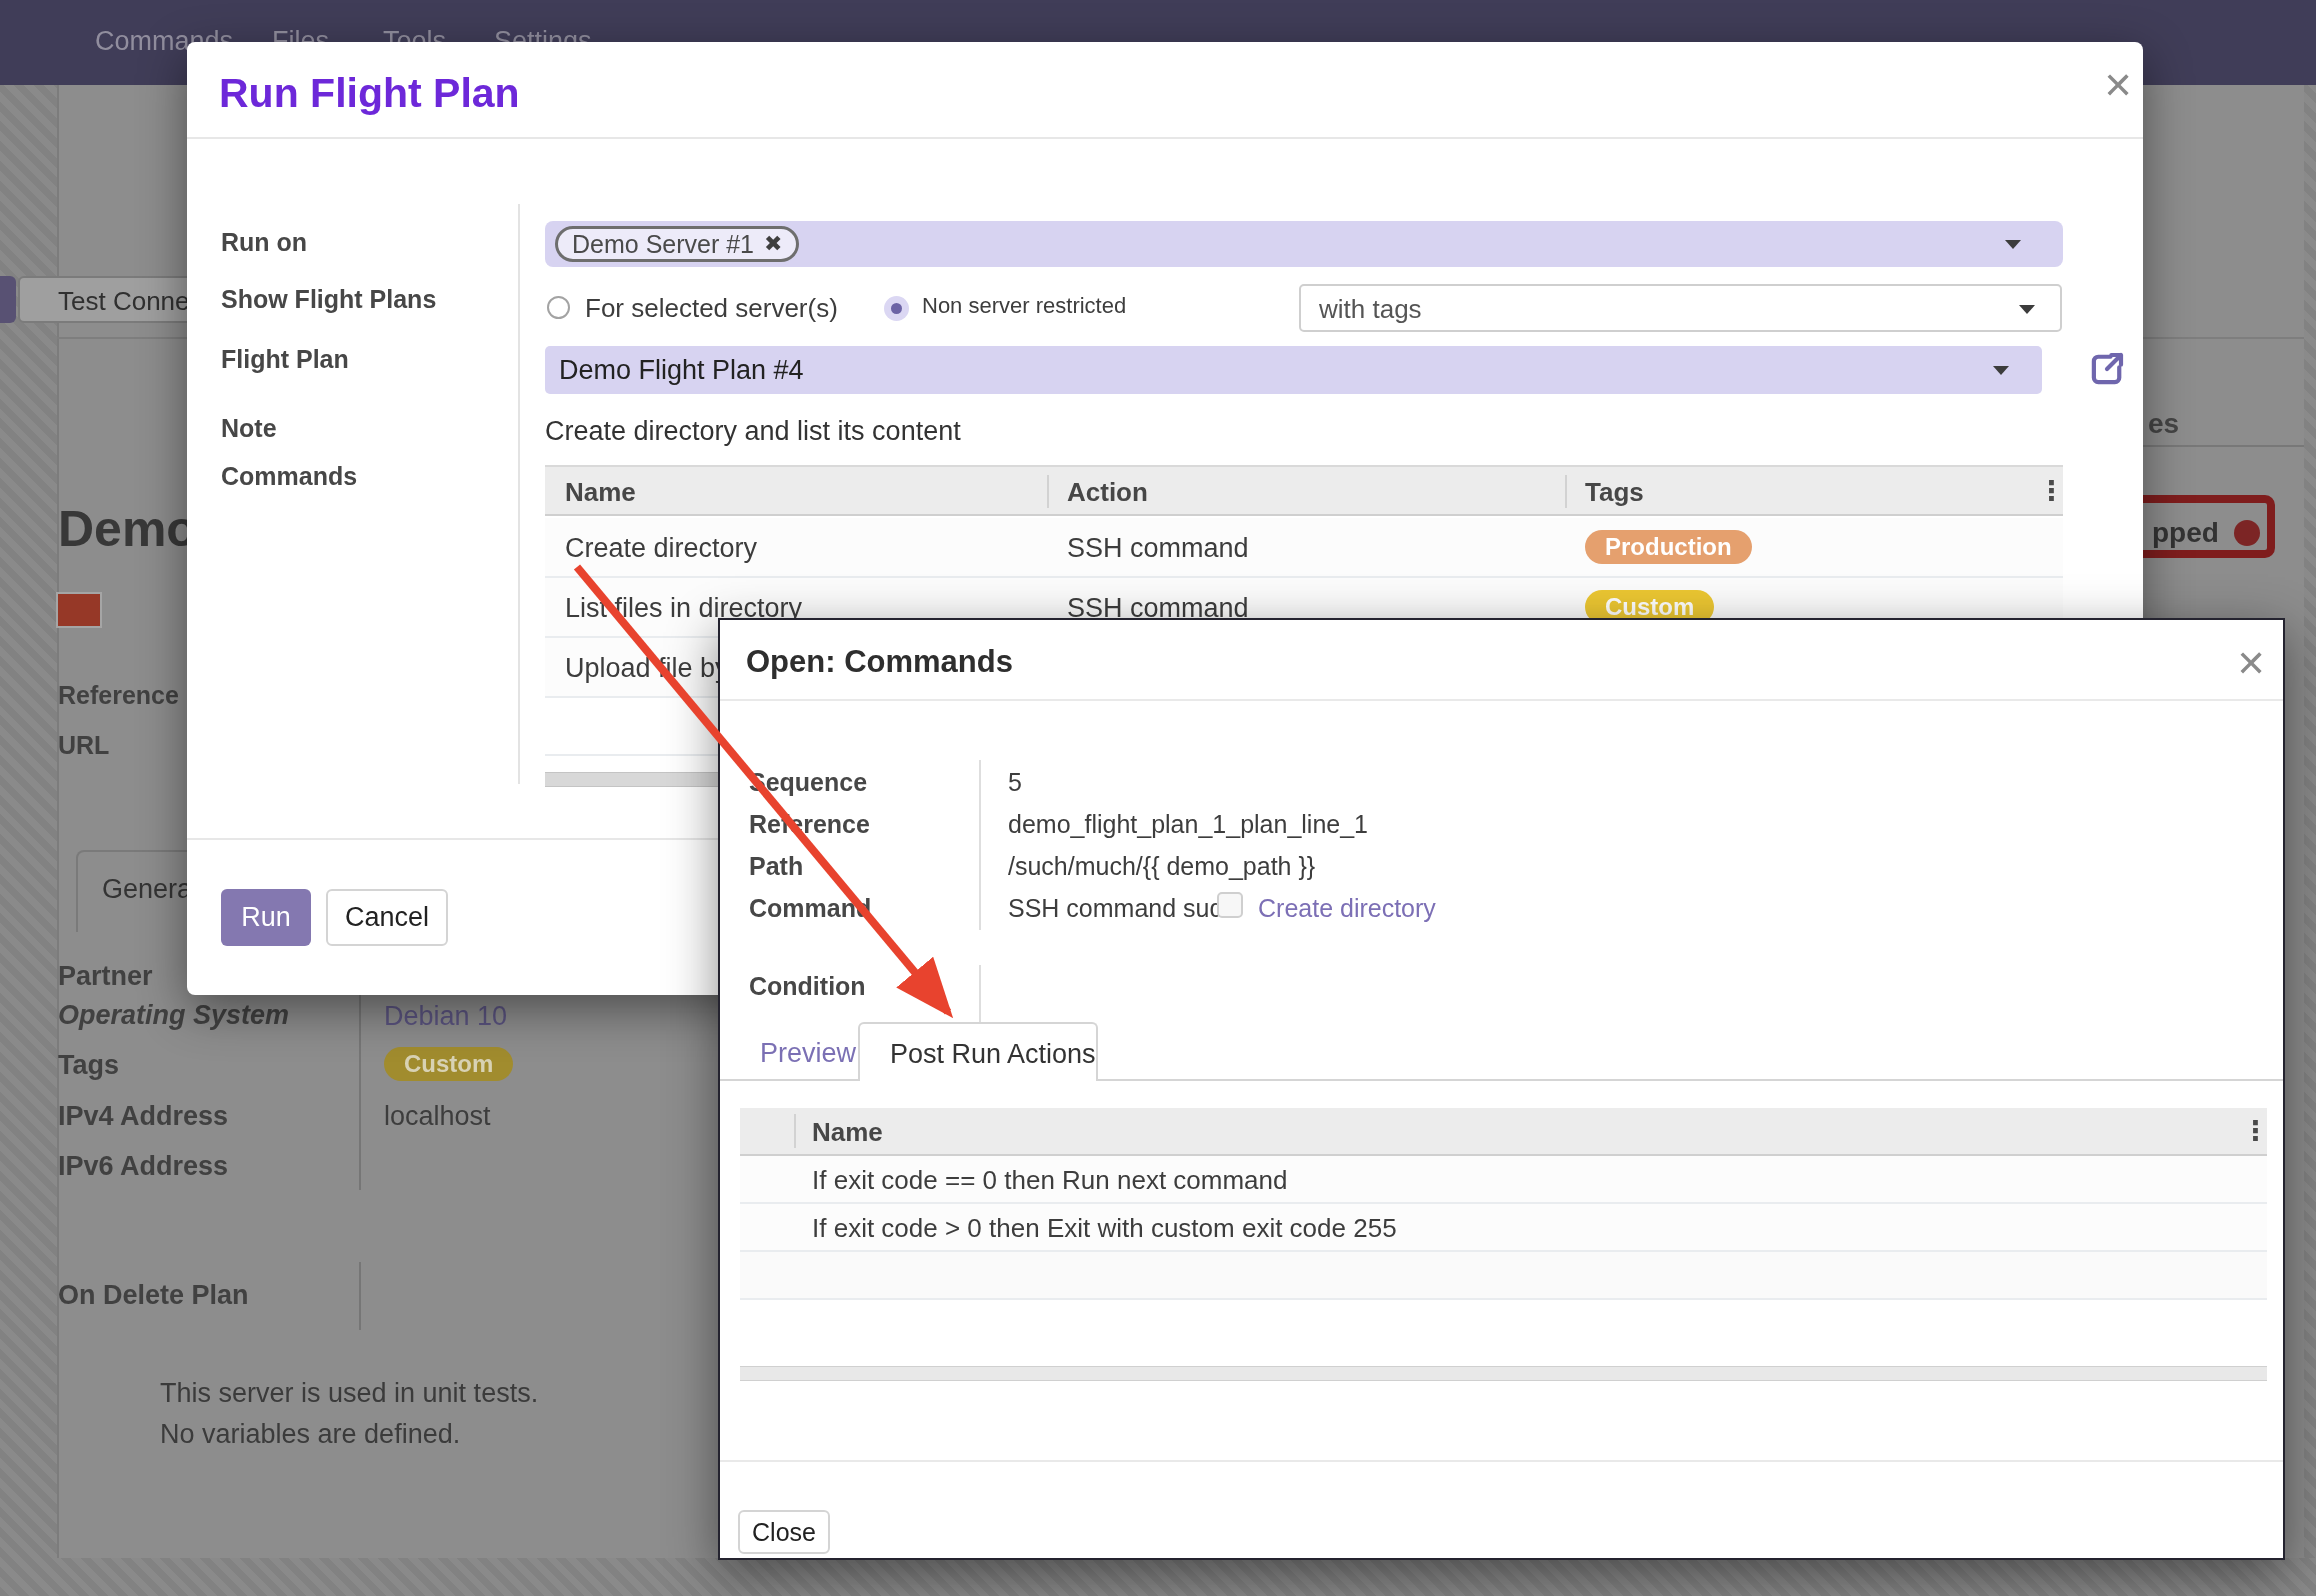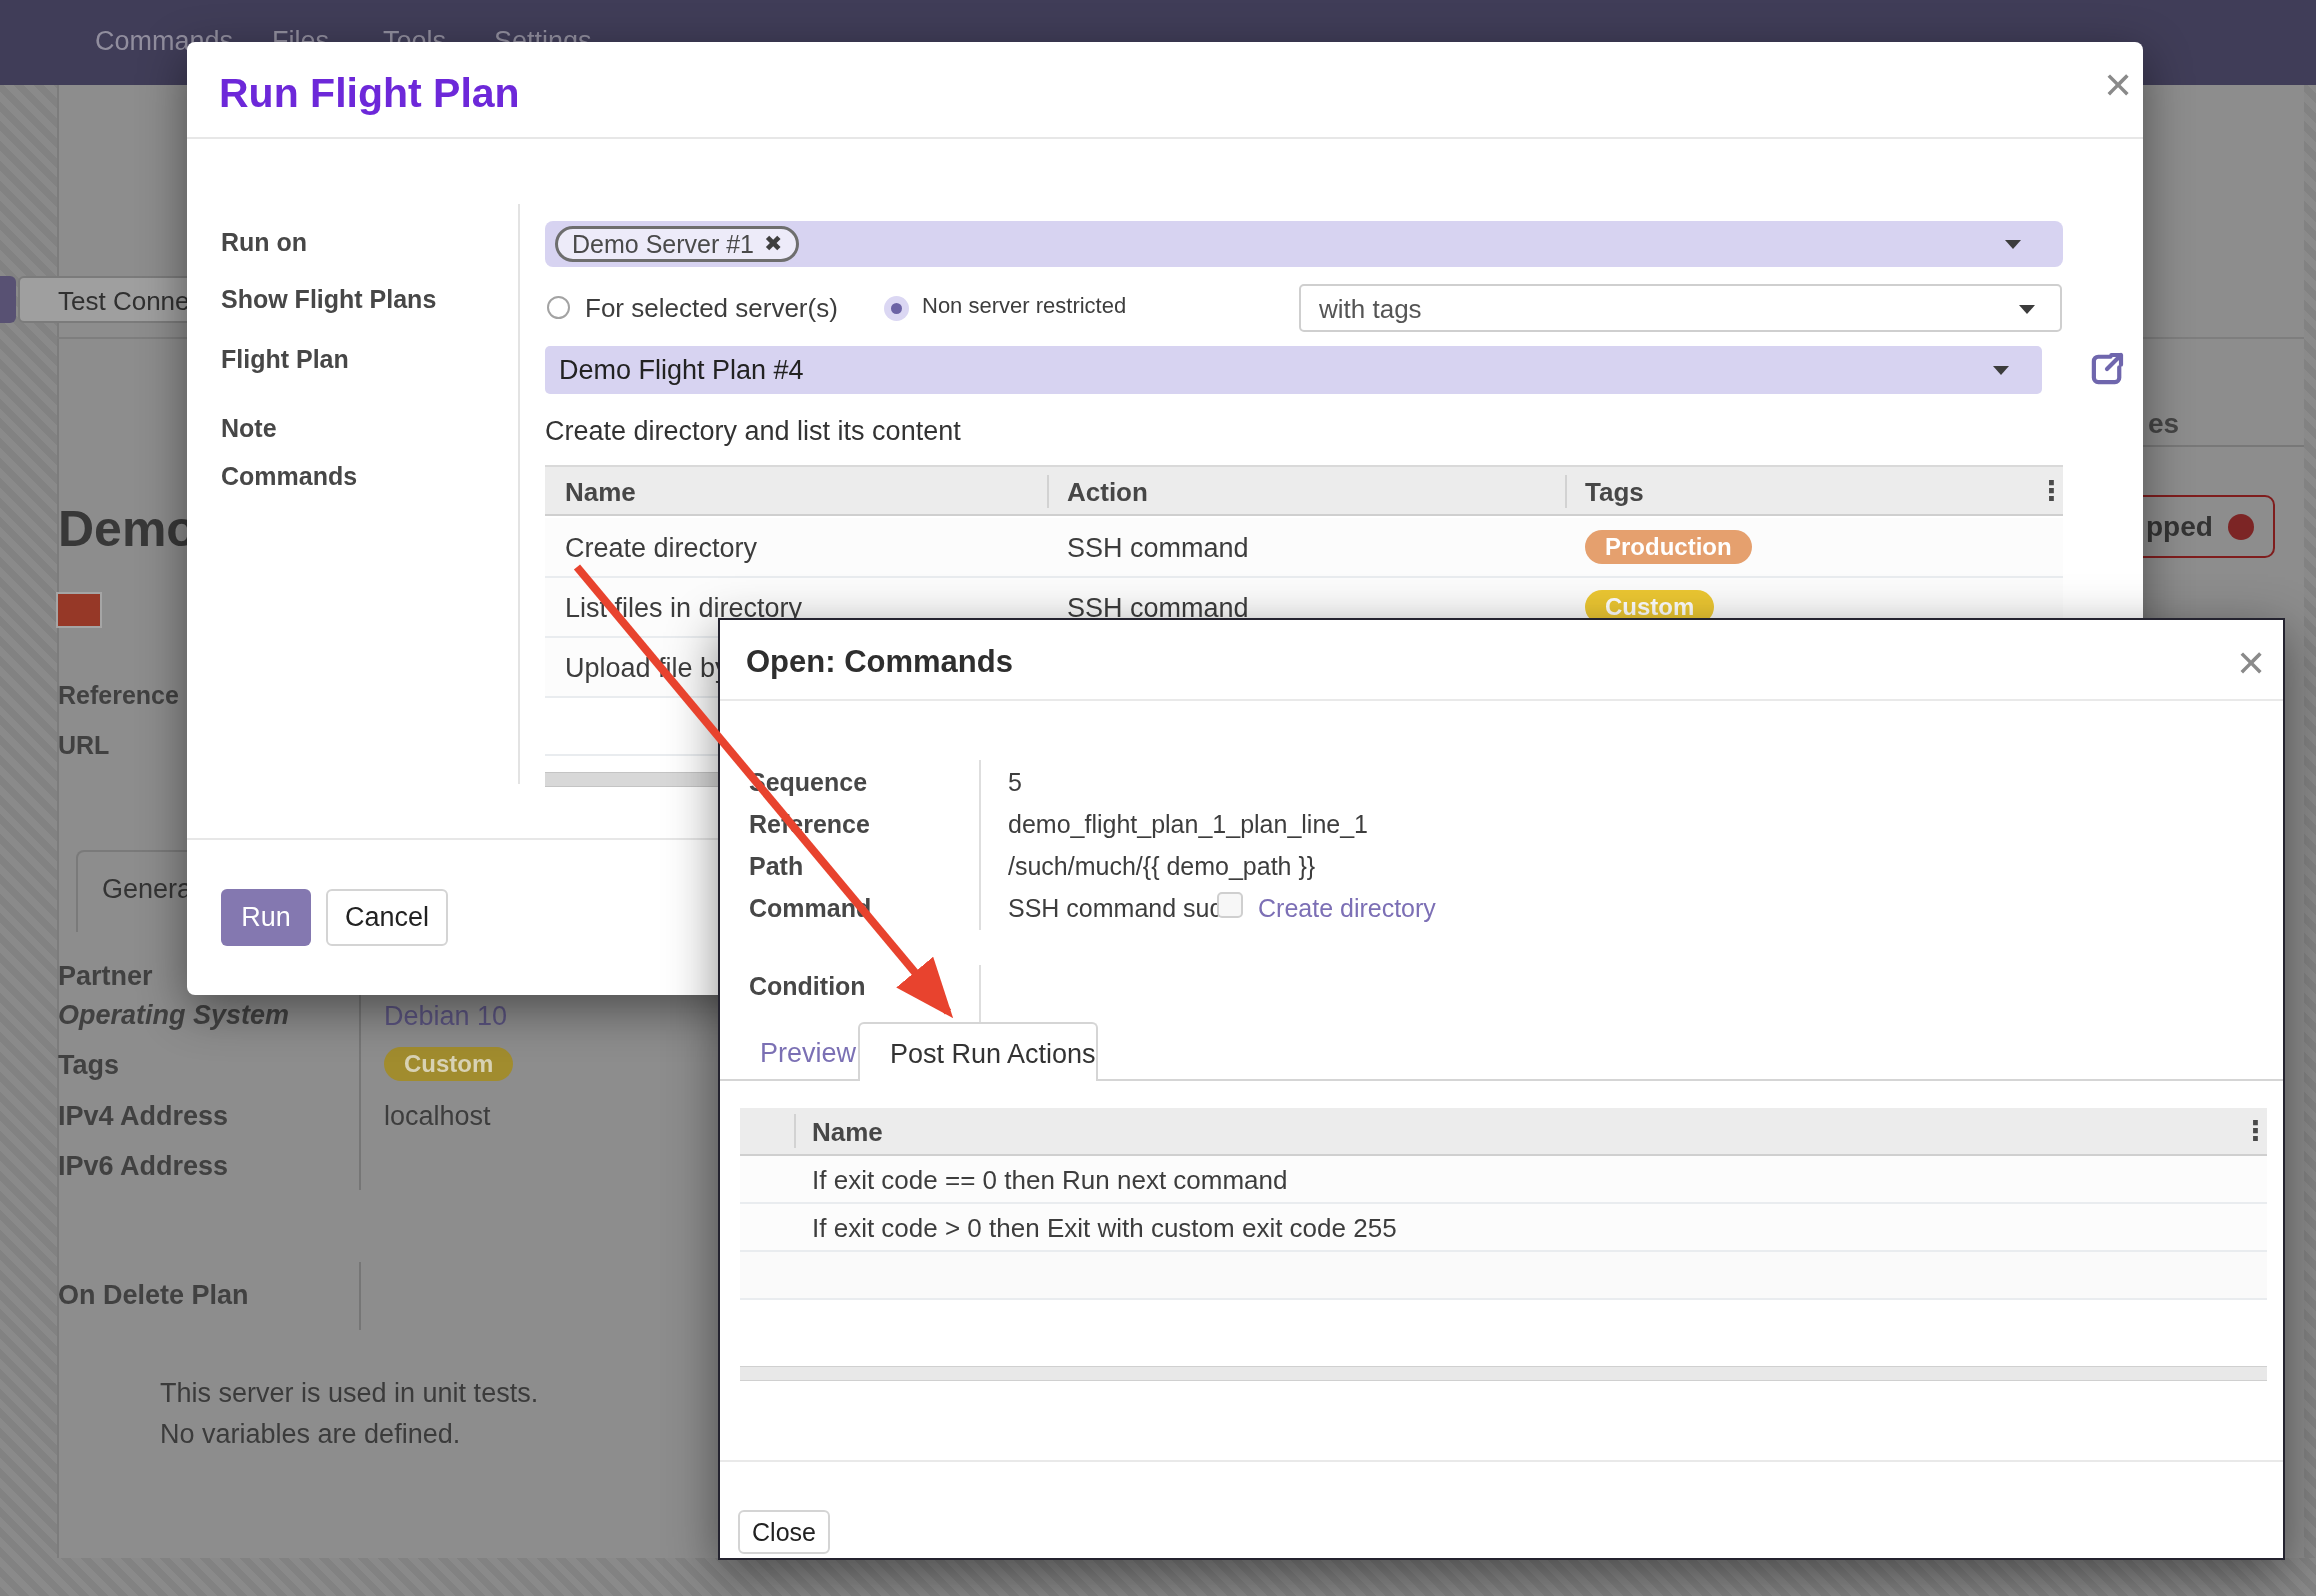--- a/index.html
+++ b/index.html
@@ -62,21 +62,21 @@
   <div class="abs lbl" style="left:58px;top:1151px;font-size:27px;">IPv6 Address</div>
   <div class="abs lbl" style="left:58px;top:1280px;font-size:27px;">On Delete Plan</div>
   <div class="abs" style="left:359px;top:955px;width:2px;height:235px;background:#767676;"></div>
   <div class="abs" style="left:359px;top:1262px;width:2px;height:68px;background:#767676;"></div>
 
   <div class="abs" style="left:160px;top:1378px;font-size:27px;color:#3b3b3b;white-space:nowrap;text-align:right;">This server is used in unit tests.</div>
   <div class="abs" style="left:160px;top:1419px;font-size:27px;color:#3b3b3b;white-space:nowrap;">No variables are defined.</div>
 
   <div class="abs" style="left:2148px;top:408px;font-size:28px;font-weight:bold;color:#454545;">es</div>
   <div class="abs" style="left:2143px;top:445px;width:161px;height:2px;background:#787878;"></div>
-  <div class="abs" style="left:2130px;top:495px;width:145px;height:63px;border:2px solid #7f1d1d;border-radius:10px;text-align:center;">
+  <div class="abs" style="left:2130px;top:495px;width:145px;height:63px;border:8px solid #7f1d1d;border-radius:10px;text-align:center;">
     <span class="abs" style="left:14px;top:14px;font-size:28px;font-weight:bold;color:#333;">pped</span>
     <span class="abs" style="left: 96px; top: 17px; width: 26px; height: 26px; border-radius: 50%; background-color: rgb(124, 37, 37);"></span>
   </div>
 
   <div class="abs modal" style="left:187px;top:42px;width:1956px;height:953px;border-radius:8px;z-index:10;">
     <div class="abs" style="left:32px;top:28px;font-size:41px;font-weight:bold;color:#6d28d9;">Run Flight Plan</div>
     <div class="abs xclose" style="left:1916px;top:26px;">✕</div>
     <div class="abs" style="left:0;top:95px;width:1956px;height:2px;background:#e7e7e7;"></div>
 
     <div class="abs mlbl" style="left:34px;top:186px;">Run on</div>

